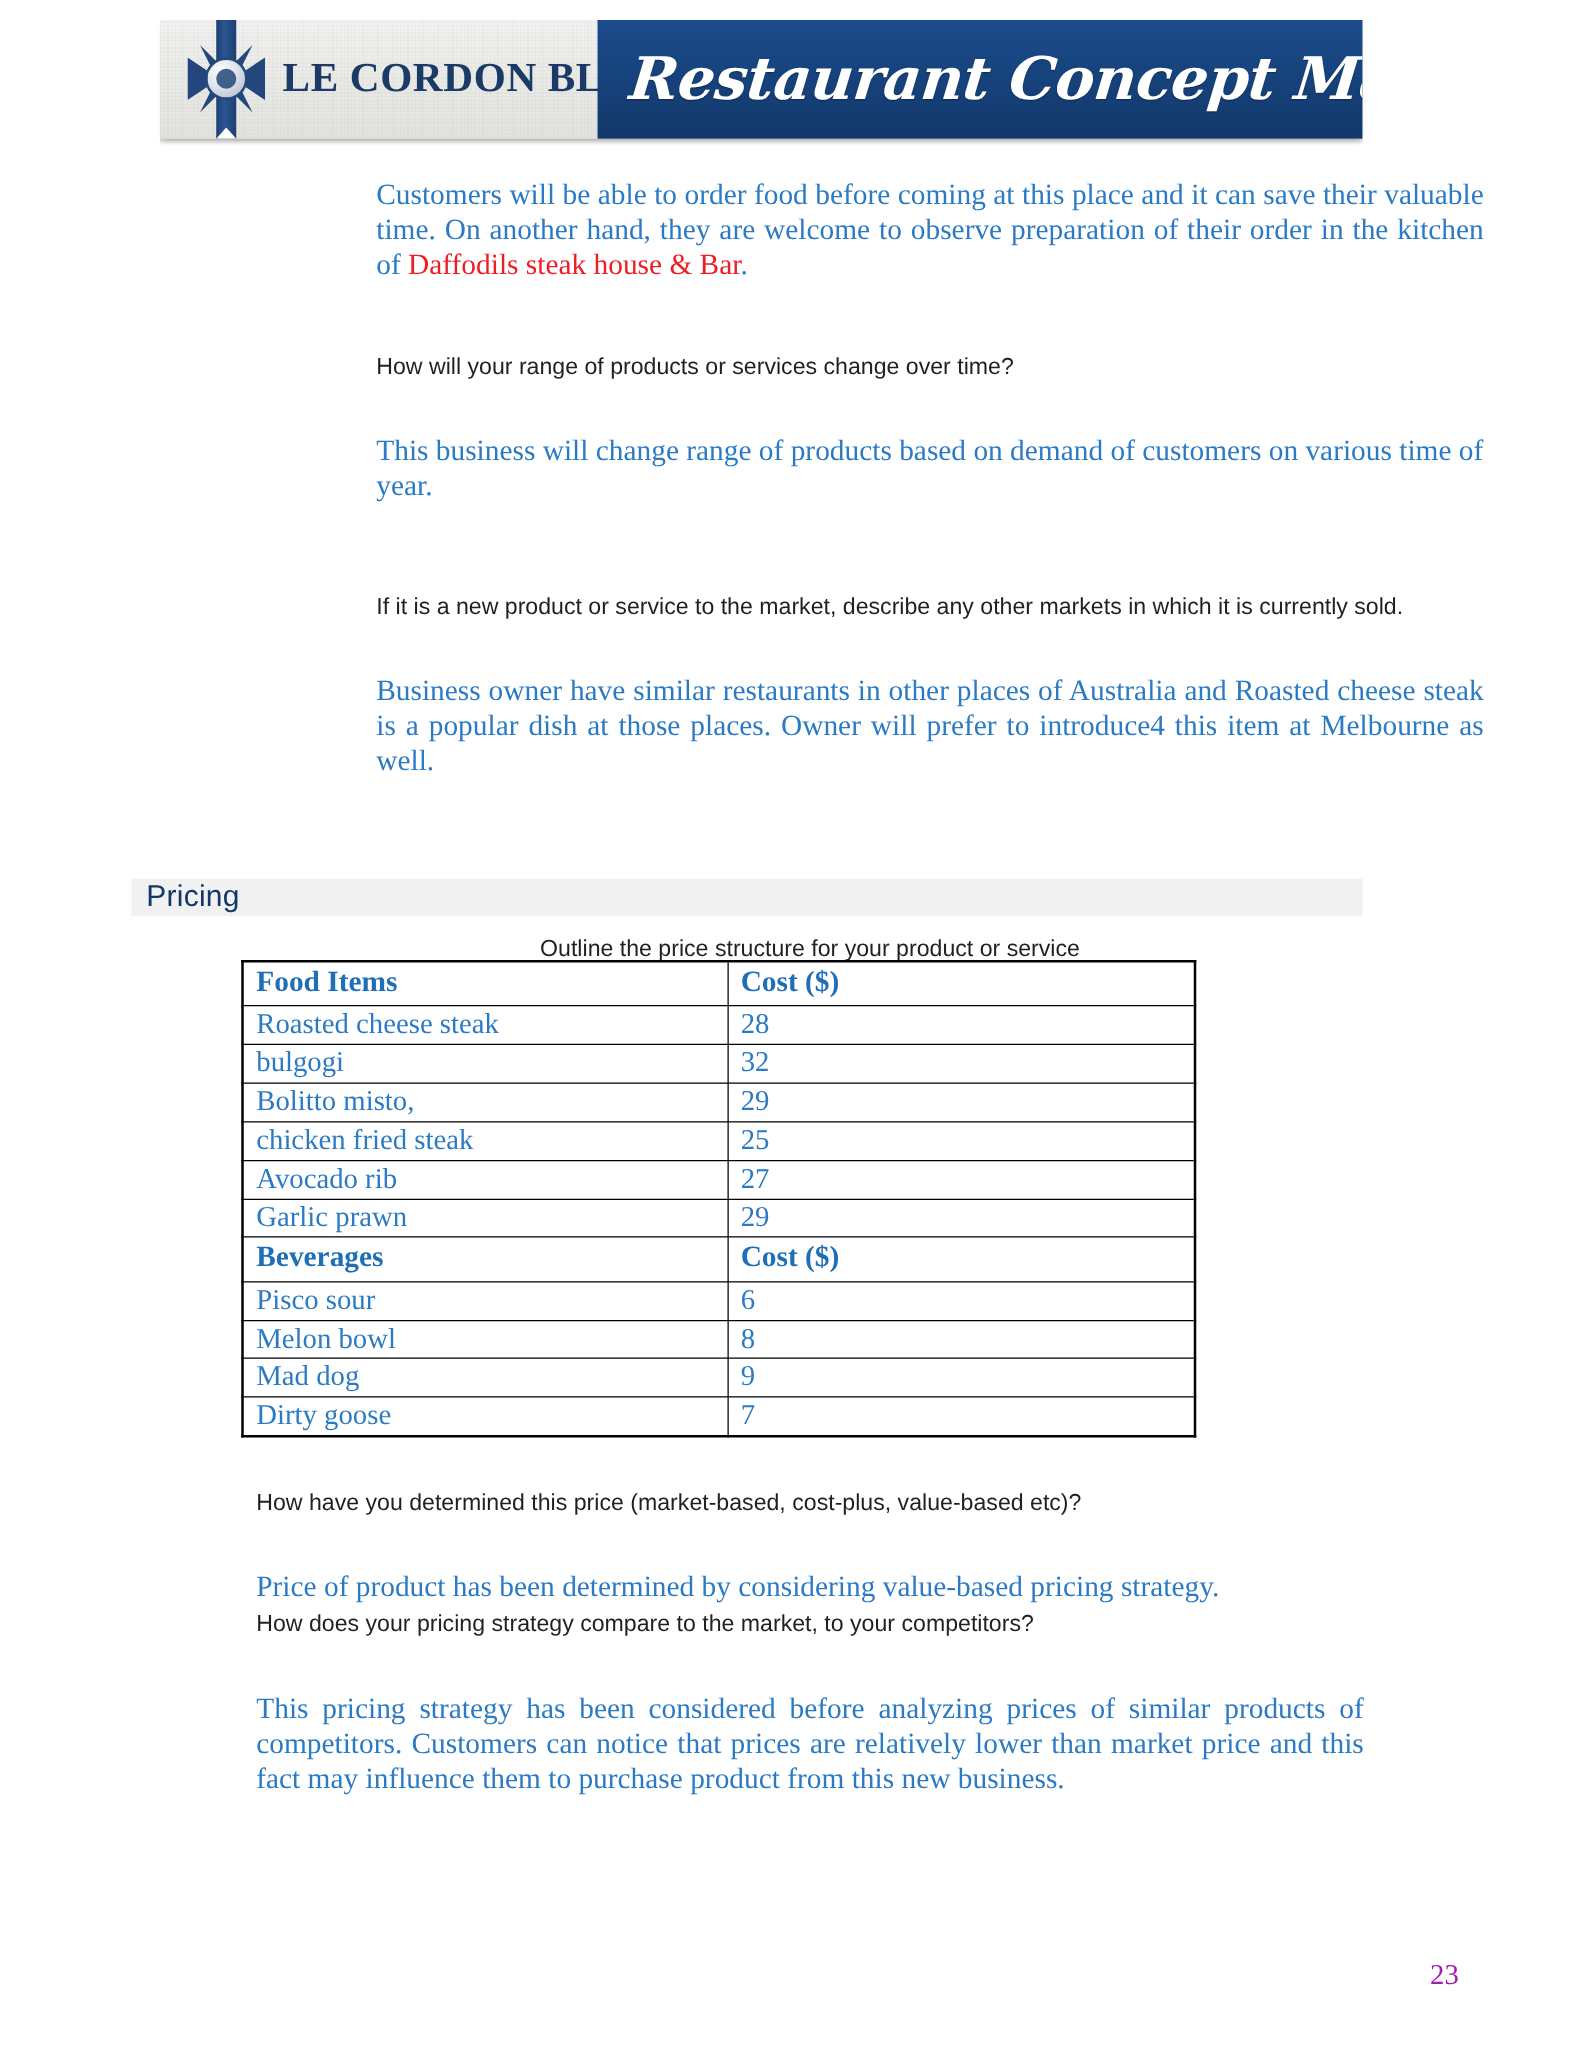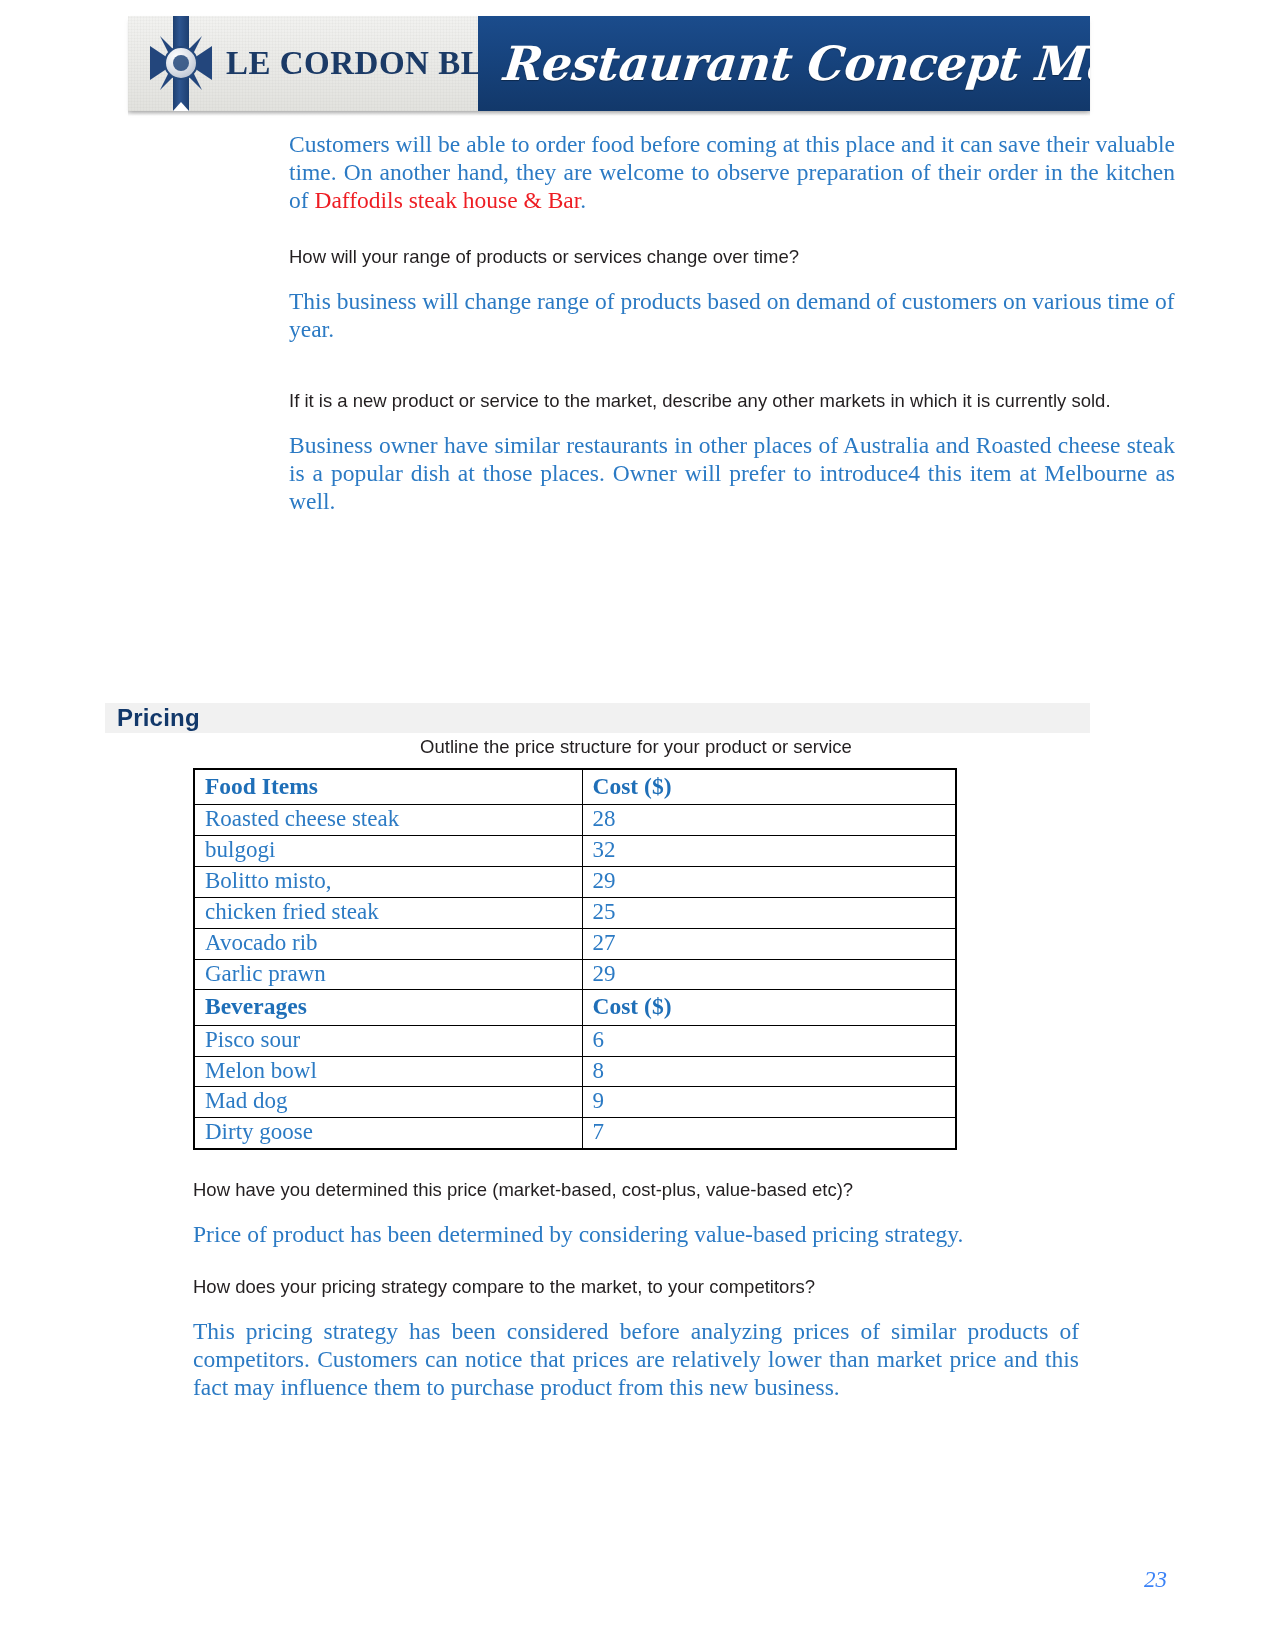--- a/index.html
+++ b/index.html
@@ -152,21 +152,21 @@
   }
 
   .block {
     margin: 0 auto;
     width: 890px;
     padding-left: 193px;
     box-sizing: content-box;
   }
 
   p {
-    margin: 0;
+    margin: 12px;
   }
 
   .answer {
     font-family: "Liberation Serif", serif;
     font-size: 23.5px;
     line-height: 1.2;
     color: #2b7ac4;
     text-align: justify;
     text-justify: inter-word;
     width: 886px;
@@ -197,21 +197,21 @@
     top: 703px;
     width: 985px;
     height: 30px;
     background: #f1f1f1;
   }
   .section-heading-text {
     position: absolute;
     left: 117px;
     top: 704px;
     font-family: "Liberation Sans", sans-serif;
-    font-weight: bold;
+    font-weight: normal;
     font-size: 24px;
     color: #12386a;
     letter-spacing: 0.2px;
   }
 
   
   .price-table-wrap {
     position: absolute;
     left: 193px;
     top: 768px;
@@ -243,22 +243,21 @@
     padding-bottom: 5px;
   }
 
   
   .page-number {
     position: absolute;
     right: 108px;
     bottom: 58px;
     font-family: "Liberation Serif", serif;
     font-size: 23px;
-    color: #3b82f6;
-    font-style: italic;
+    color: #a21caf;
   }
 </style>
 </head>
 <body>
 
 <div class="page">
 
   <div class="header-banner">
     <div class="header-left">
       <div class="crest-wrap">

